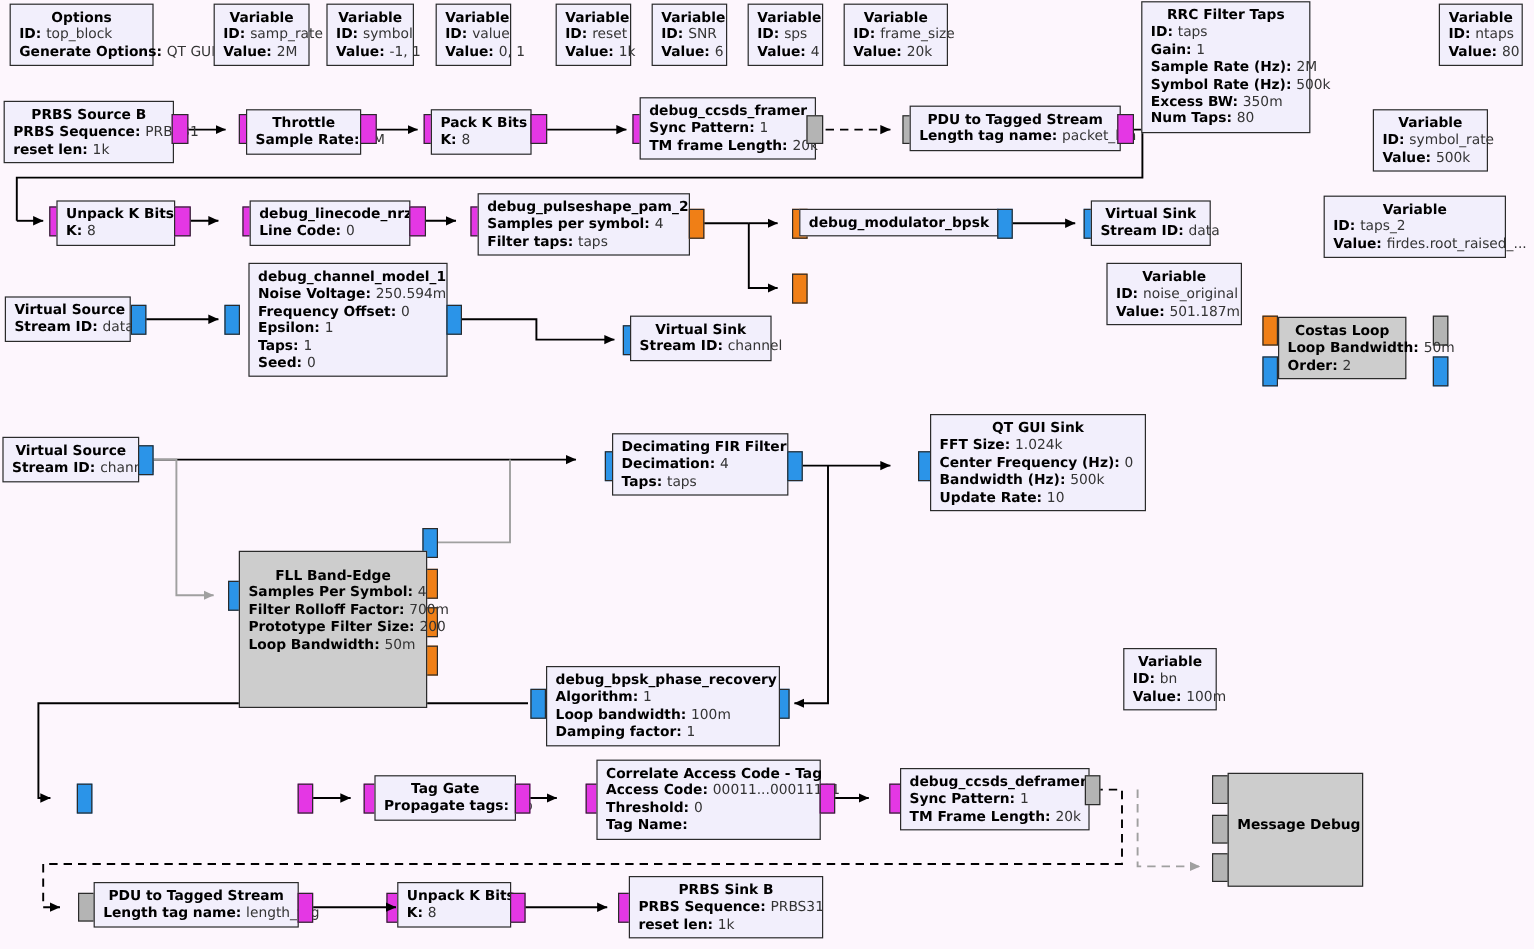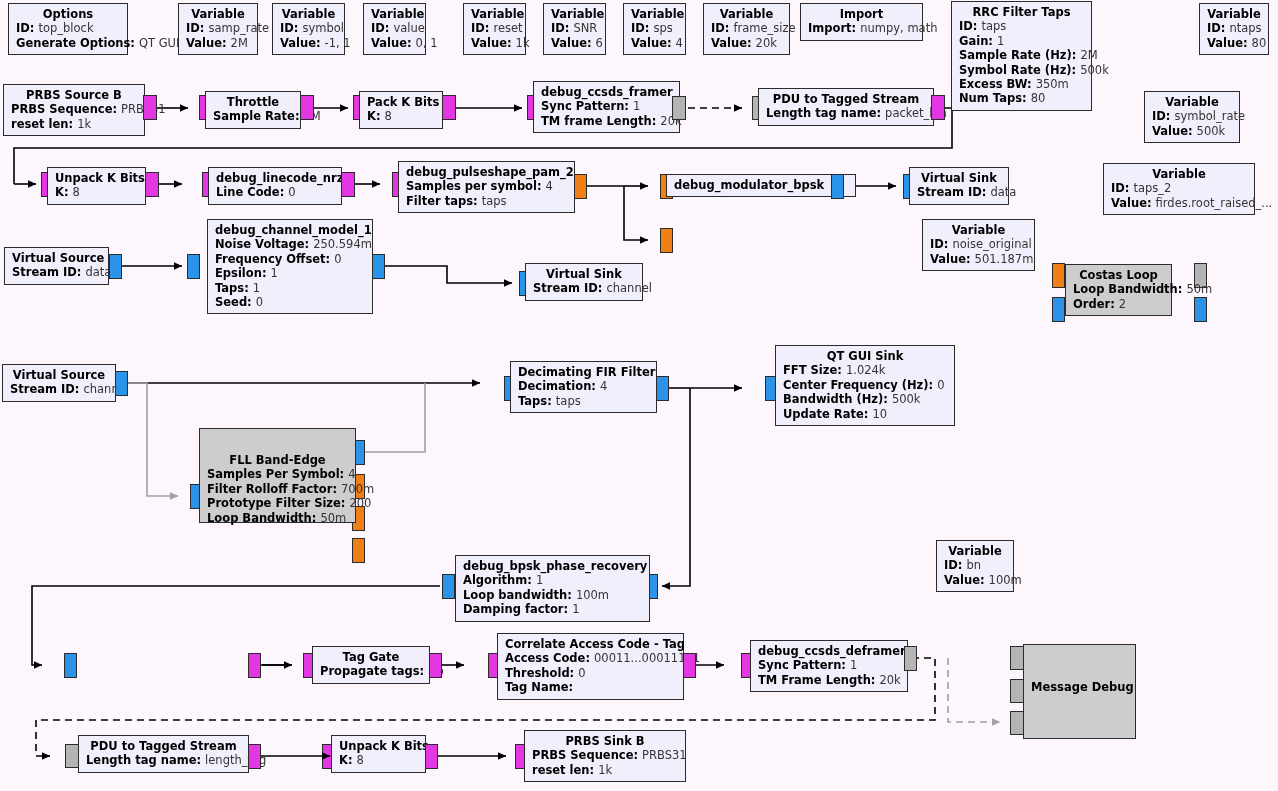--- a/index.html
+++ b/index.html
@@ -144,24 +144,20 @@
     <span class="row"><span>ID:</span> <span class="v">sps</span></span>
     <span class="row"><span>Value:</span> <span class="v">4</span></span>
   </div>
 
   <div class="blk" style="left:703px;top:3px;width:87px;">
     <span class="ttl">Variable</span>
     <span class="row"><span>ID:</span> <span class="v">frame_size</span></span>
     <span class="row"><span>Value:</span> <span class="v">20k</span></span>
   </div>
 
-  <div class="blk" style="left:800px;top:3px;width:123px;">
-    <span class="ttl">Import</span>
-    <span class="row"><span>Import:</span> <span class="v">numpy, math</span></span>
-  </div>
 
   <div class="blk" style="left:951px;top:1px;width:141px;">
     <span class="ttl">RRC Filter Taps</span>
     <span class="row"><span>ID:</span> <span class="v">taps</span></span>
     <span class="row"><span>Gain:</span> <span class="v">1</span></span>
     <span class="row"><span>Sample Rate (Hz):</span> <span class="v">2M</span></span>
     <span class="row"><span>Symbol Rate (Hz):</span> <span class="v">500k</span></span>
     <span class="row"><span>Excess BW:</span> <span class="v">350m</span></span>
     <span class="row"><span>Num Taps:</span> <span class="v">80</span></span>
   </div>
@@ -236,21 +232,21 @@
 
   <div class="port p-mag" style="left:392px;top:172px;width:14px;height:25px;"></div>
   <div class="blk" style="left:398px;top:161px;width:177px;">
     <span class="ttl lft">debug_pulseshape_pam_2</span>
     <span class="row"><span>Samples per symbol:</span> <span class="v">4</span></span>
     <span class="row"><span>Filter taps:</span> <span class="v">taps</span></span>
   </div>
   <div class="port p-org" style="left:574px;top:174px;width:13px;height:25px;"></div>
 
   <div class="port p-org" style="left:660px;top:174px;width:13px;height:25px;"></div>
-  <div class="blk" style="left:666px;top:174px;width:190px;">
+  <div class="blk" style="left:666px;top:174px;width:166px;">
     <span class="ttl lft">debug_modulator_bpsk</span>
   </div>
   <div class="port p-blue" style="left:831px;top:174px;width:13px;height:25px;"></div>
 
   <div class="port p-blue" style="left:903px;top:174px;width:13px;height:25px;"></div>
   <div class="blk" style="left:909px;top:167px;width:100px;">
     <span class="ttl">Virtual Sink</span>
     <span class="row"><span>Stream ID:</span> <span class="v">data</span></span>
   </div>
 
@@ -316,21 +312,21 @@
     <span class="row"><span>Center Frequency (Hz):</span> <span class="v">0</span></span>
     <span class="row"><span>Bandwidth (Hz):</span> <span class="v">500k</span></span>
     <span class="row"><span>Update Rate:</span> <span class="v">10</span></span>
   </div>
 
   <div class="port p-blue" style="left:190px;top:484px;width:13px;height:25px;"></div>
   <div class="port p-blue" style="left:352px;top:440px;width:13px;height:25px;"></div>
   <div class="port p-org" style="left:352px;top:474px;width:13px;height:25px;"></div>
   <div class="port p-org" style="left:352px;top:506px;width:13px;height:25px;"></div>
   <div class="port p-org" style="left:352px;top:538px;width:13px;height:25px;"></div>
-  <div class="blk grey" style="left:199px;top:428px;width:157px;height:95px;padding-top:24px;">
+  <div class="blk grey" style="left:199px;top:459px;width:157px;height:131px;padding-top:12px;">
     <span class="ttl">FLL Band-Edge</span>
     <span class="row"><span>Samples Per Symbol:</span> <span class="v">4</span></span>
     <span class="row"><span>Filter Rolloff Factor:</span> <span class="v">700m</span></span>
     <span class="row"><span>Prototype Filter Size:</span> <span class="v">200</span></span>
     <span class="row"><span>Loop Bandwidth:</span> <span class="v">50m</span></span>
   </div>
 
   <div class="port p-blue" style="left:442px;top:574px;width:13px;height:25px;"></div>
   <div class="port p-blue" style="left:645px;top:574px;width:13px;height:25px;"></div>
   <div class="blk" style="left:455px;top:555px;width:195px;">

